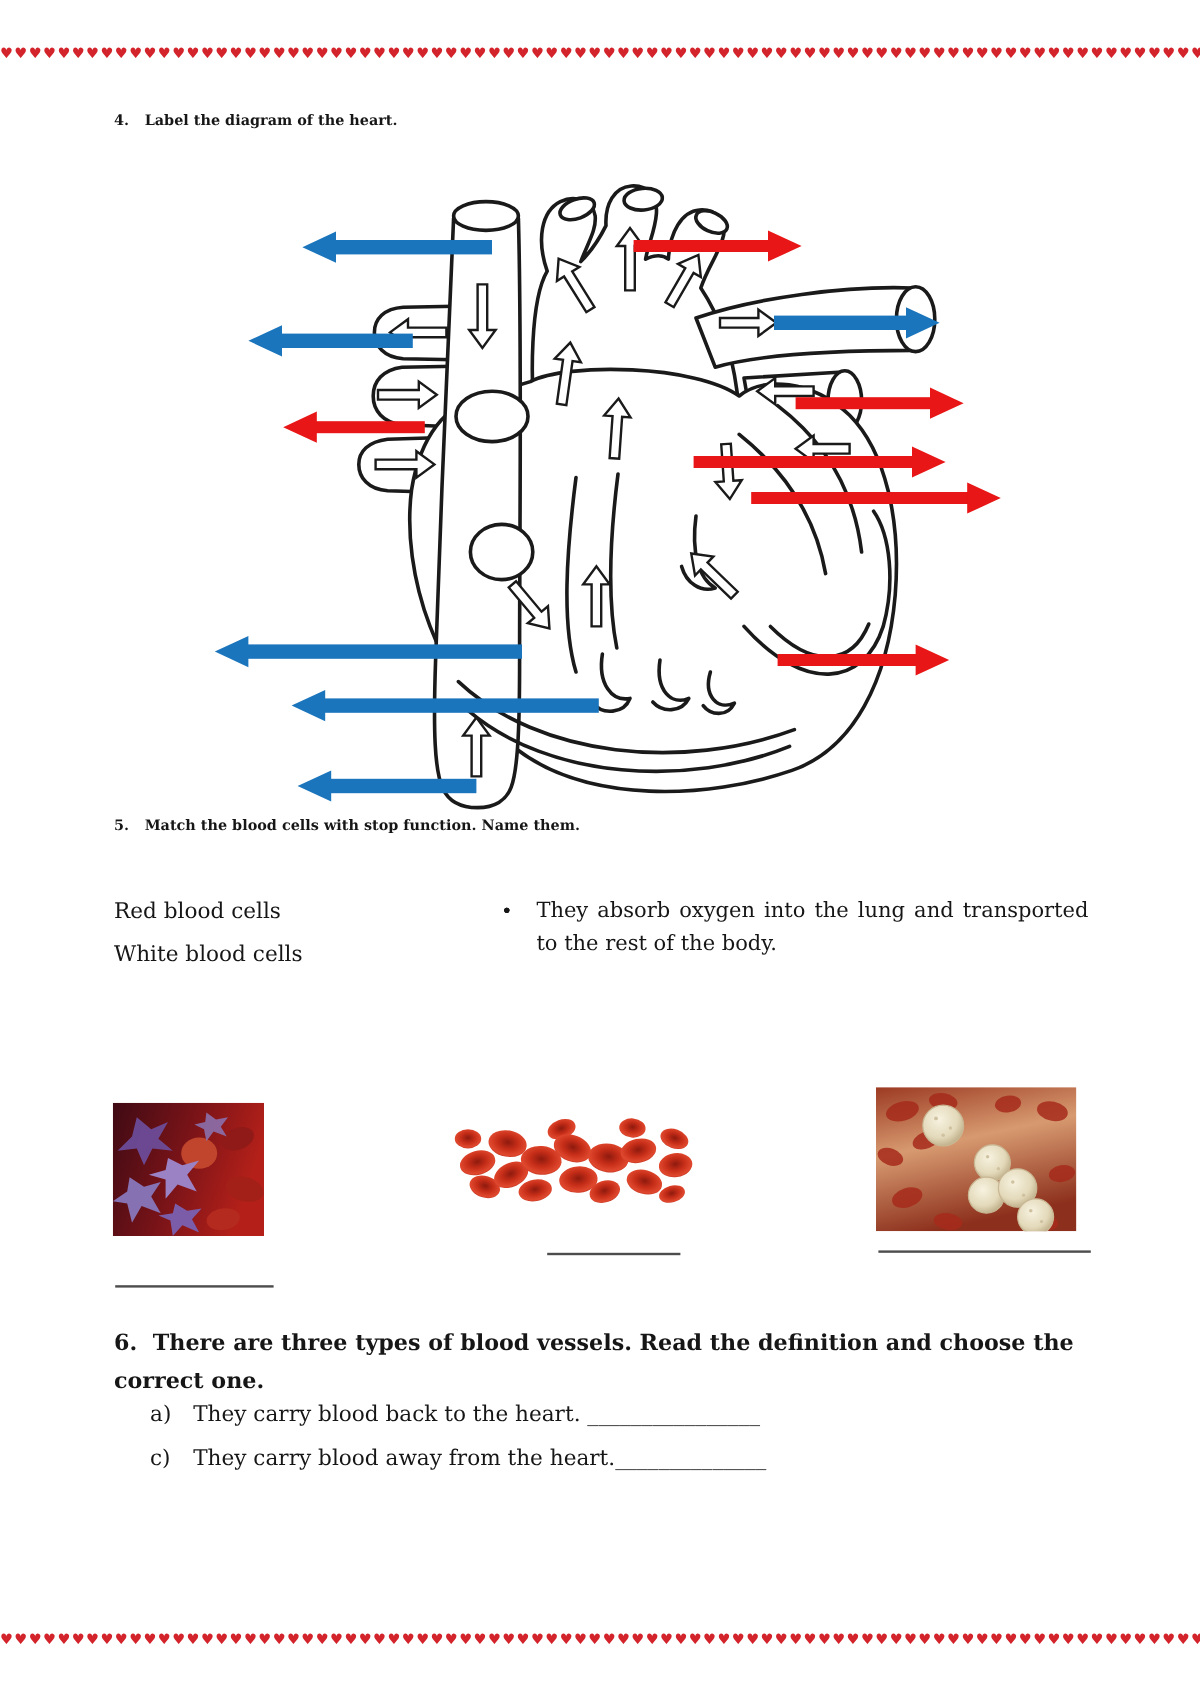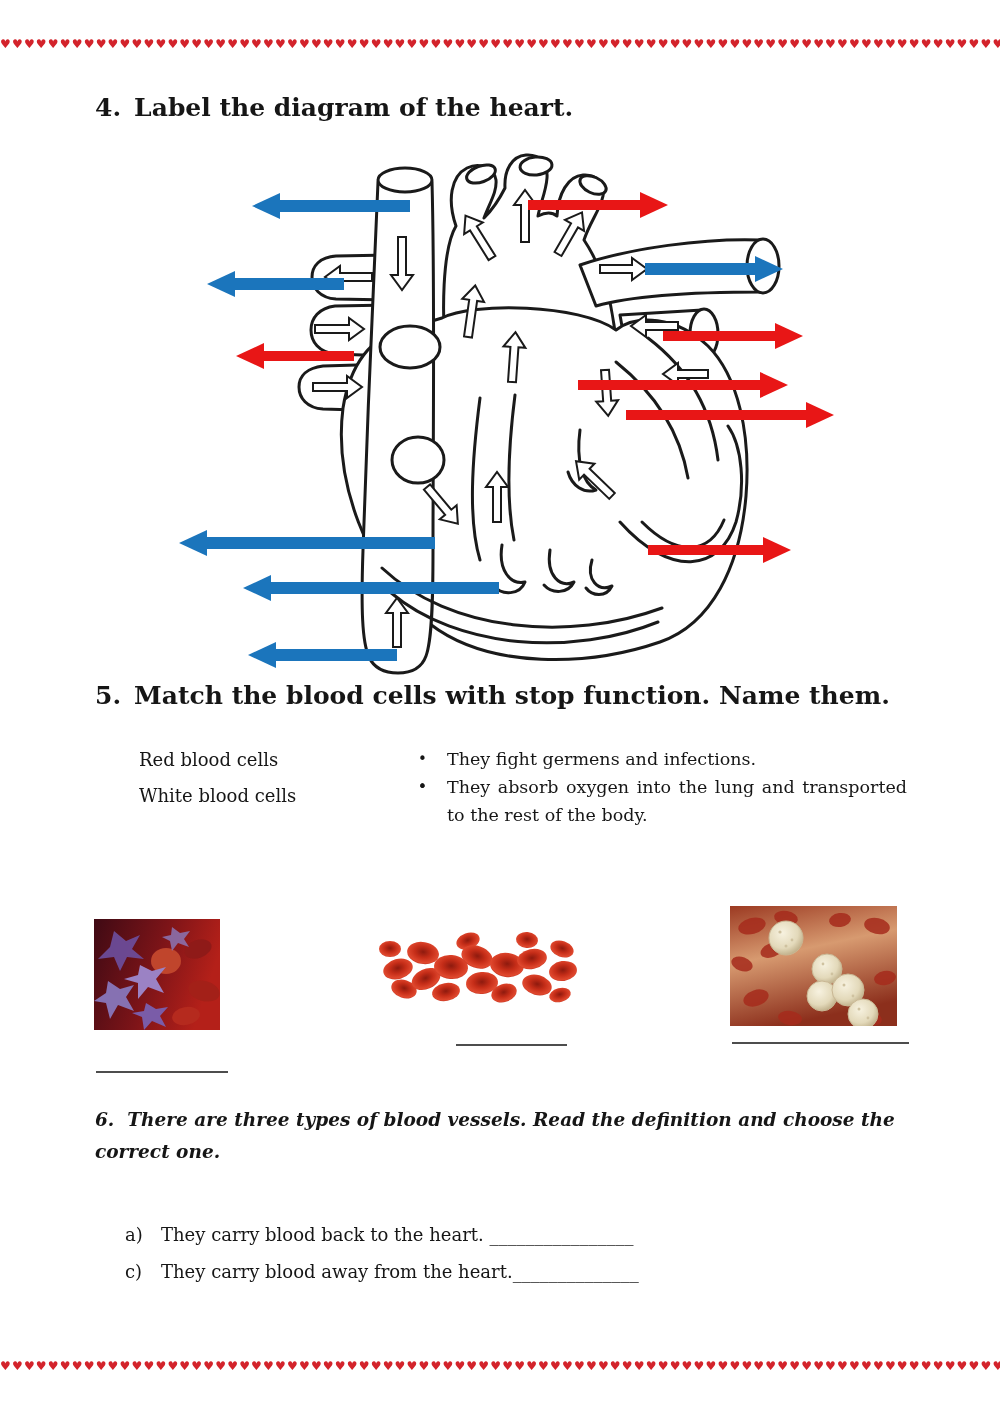--- a/index.html
+++ b/index.html
@@ -7,27 +7,27 @@
     width:1000px; height:1413px; position:relative; background:#ffffff;
     font-family:"DejaVu Serif","Liberation Serif",serif; color:#161616;
     overflow:hidden;
   }
   .abs { position:absolute; }
   .hearts-border {
     left:0; right:0; text-align:center; white-space:nowrap; overflow:hidden;
     font-family:"DejaVu Sans","Liberation Sans",sans-serif;
     font-size:12px; letter-spacing:1.2px; color:#d3232b; height:18px; line-height:16px;
   }
-  .sec-title { font-weight:bold; font-size:25px; }
+  .sec-title { font-weight:bold; font-size:12px; }
   .sec-title .num { margin-right:13px; }
   .q5-cells { font-size:18px; line-height:36.4px; }
   .q5-funcs { width:492px; font-size:17.5px; line-height:28.2px; text-align:justify; }
   .q5-funcs .fn-item { position:relative; padding-left:32px; }
   .q5-funcs .bullet { position:absolute; left:3px; top:0; font-family:"DejaVu Sans",sans-serif; font-size:15px; }
-  .q6-wrap { width:812px; font-size:18.5px; line-height:32px;font-style:italic; }
+  .q6-wrap { width:812px; font-size:18.5px; line-height:32px; }
   .q6-items { width:792px; font-size:18px; line-height:37px; }
   .q6-item { padding-left:36px; }
   .q6-item .itm-label { display:inline-block; width:36px; margin-left:-36px; }
   .answer-line { border-top:2px solid #4d4d4d; height:0; }
   .photo-frame { display:block; }
 </style>
 </head>
 <body>
 
 <div class="abs hearts-border" style="top: 36px; color: rgb(211, 35, 43);">♥♥♥♥♥♥♥♥♥♥♥♥♥♥♥♥♥♥♥♥♥♥♥♥♥♥♥♥♥♥♥♥♥♥♥♥♥♥♥♥♥♥♥♥♥♥♥♥♥♥♥♥♥♥♥♥♥♥♥♥♥♥♥♥♥♥♥♥♥♥♥♥♥♥♥♥♥♥♥♥♥♥♥♥♥♥♥♥♥♥♥♥♥♥♥</div>
@@ -146,29 +146,28 @@
         <rect x="122" width="125" y="519" height="12" fill="#1b75bc"></rect>
         <polygon points="98,525 126,512 126,538" fill="#1b75bc"></polygon>
       </g>
     </g>
 </svg>
 
 <div class="abs sec-title" style="left:95px; top:681px;">
   <span class="num">5.</span><span>Match the blood cells with stop function. Name them.</span>
 </div>
 
-<div class="abs q5-cells" style="left:95px; top:742px;margin-left:44px;">
+<div class="abs q5-cells" style="left:95px; top:742px;">
   <div>Red blood cells</div>
   <div>White blood cells</div>
 </div>
 
 <div class="abs q5-funcs" style="left:415px; top:745px;">
   <div class="fn-item">
     <span class="bullet">•</span>
-    <span>They fight germens and infections.</span>
   </div>
   <div class="fn-item">
     <span class="bullet">•</span>
   </div>
   <div class="fn-item">
     <span class="bullet">•</span>
     <span>They absorb oxygen into the lung and transported to the rest of the body.</span>
   </div>
 </div>
 
@@ -269,21 +268,21 @@
       <circle cx="123" cy="90" r="1.4"></circle>
     <circle cx="129" cy="103" r="1.5"></circle>
       <circle cx="138" cy="112" r="1.4"></circle>
   </g>
 </svg>
 <div class="abs answer-line" style="left:732px; top:1042px; width:177px;"></div>
 
 <div class="abs q6-wrap sec-title" style="left:95px; top:1104px; font-size:18.5px; line-height:32px;">
   <span class="num">6.</span><span>There are three types of blood vessels. Read the definition and choose the correct one.</span>
 </div>
-<div class="abs q6-items" style="left:125px; top:1216px;">
+<div class="abs q6-items" style="left:125px; top:1160px;">
   <div class="q6-item">
     <span class="itm-label">a)</span><span>They carry blood back to the heart. </span><span>________________</span>
   </div>
   <div class="q6-item">
     <span class="itm-label">c)</span><span>They carry blood away from the heart.</span><span>______________</span>
   </div>
 </div>
 
 <div class="abs hearts-border" style="top: 1358px; color: rgb(211, 35, 43);">♥♥♥♥♥♥♥♥♥♥♥♥♥♥♥♥♥♥♥♥♥♥♥♥♥♥♥♥♥♥♥♥♥♥♥♥♥♥♥♥♥♥♥♥♥♥♥♥♥♥♥♥♥♥♥♥♥♥♥♥♥♥♥♥♥♥♥♥♥♥♥♥♥♥♥♥♥♥♥♥♥♥♥♥♥♥♥♥♥♥♥♥♥♥♥</div>
 

